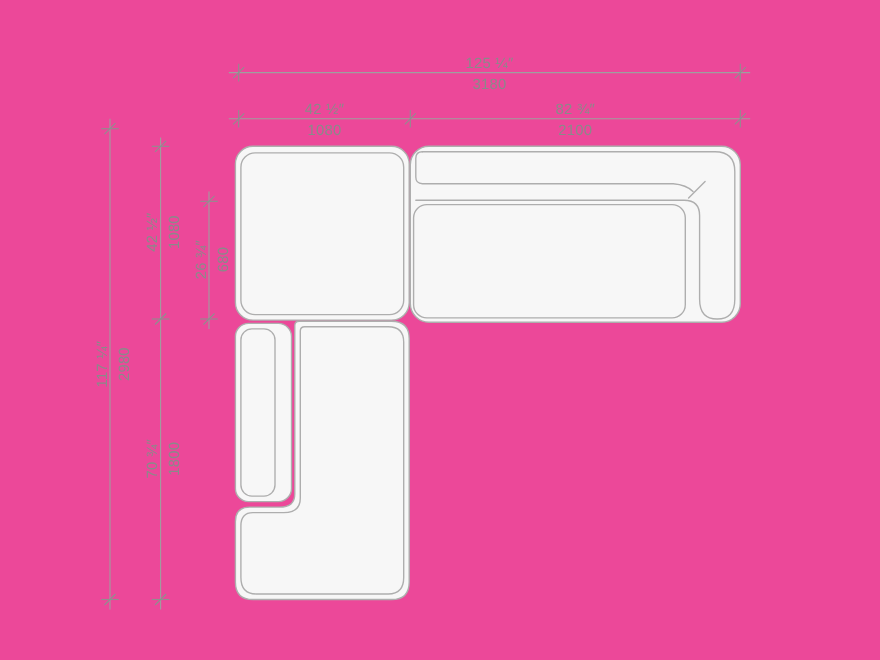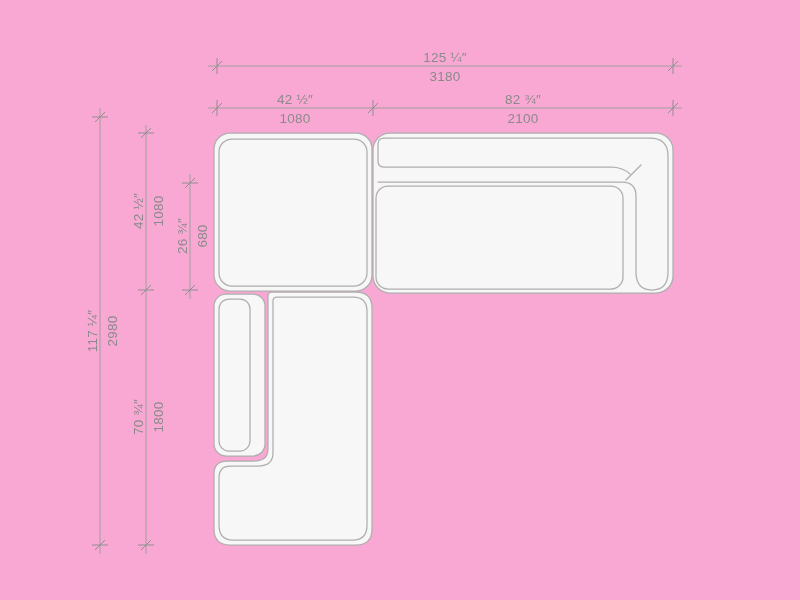--- a/index.html
+++ b/index.html
@@ -4,21 +4,21 @@
 <style>
   html, body {
     margin: 0;
     padding: 0;
     background: #f2f2f2;
   }
   .stage {
     position: relative;
     width: 800px;
     height: 600px;
-    background: #f9a8d4;
+    background: #ec4899;
     overflow: hidden;
     font-family: "Liberation Sans", "DejaVu Sans", sans-serif;
   }
   svg text {
     font-family: "Liberation Sans", "DejaVu Sans", sans-serif;
     font-size: 13.5px;
     fill: #8a8a8a;
     letter-spacing: 0.2px;
   }
   .dim-line { stroke: #9f9f9f; stroke-width: 1; fill: none; }

